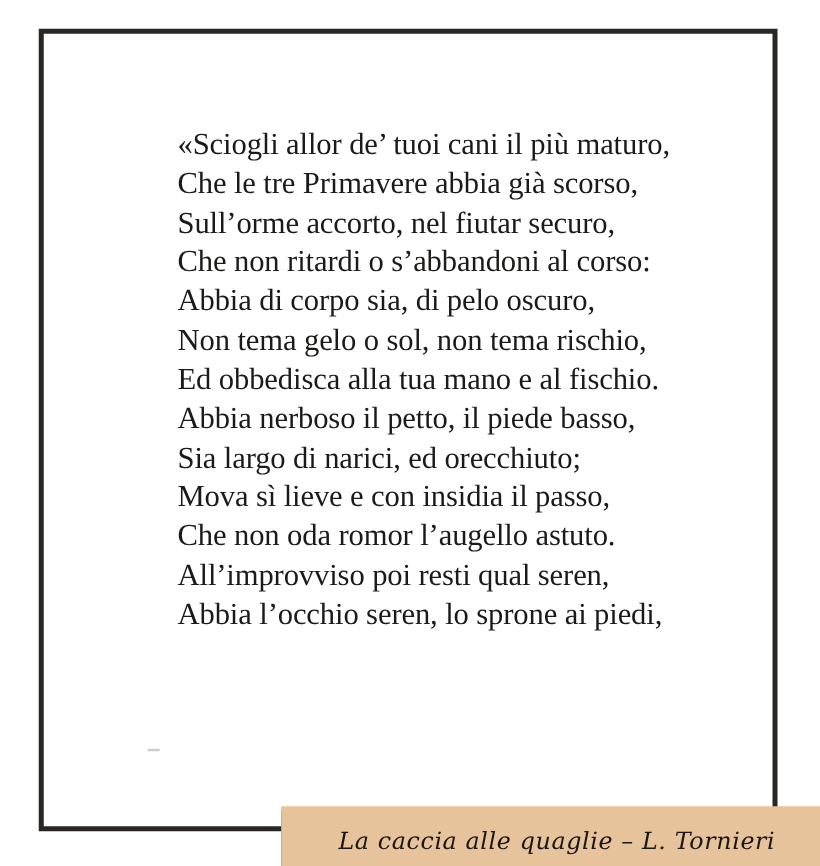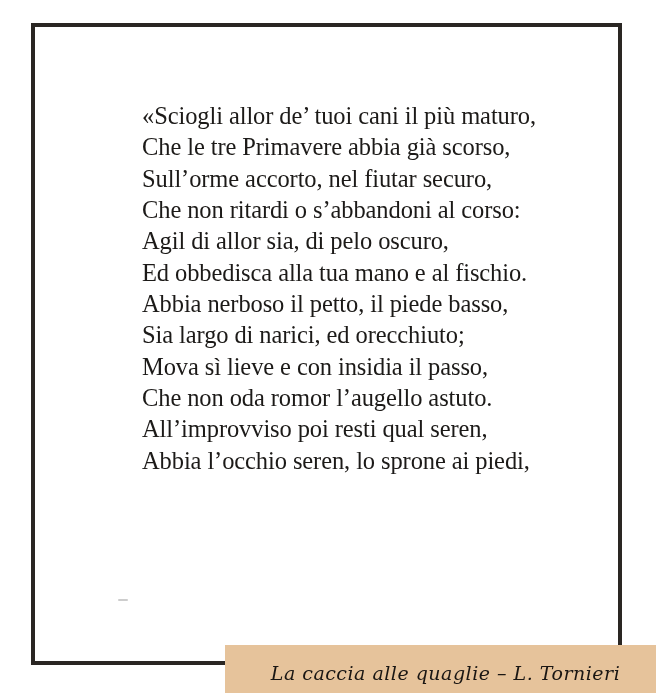--- a/index.html
+++ b/index.html
@@ -74,21 +74,22 @@
 </head>
 <body>
 
 <div class="frame"></div>
 
 <ul class="poem">
   <li>«Sciogli allor de’ tuoi cani il più maturo,</li>
   <li>Che le tre Primavere abbia già scorso,</li>
   <li>Sull’orme accorto, nel fiutar securo,</li>
   <li>Che non ritardi o s’abbandoni al corso:</li>
-  <li>Agil di allor sia, di pelo oscuro,</li>
+  <li>Abbia di corpo sia, di pelo oscuro,</li>
+  <li>Non tema gelo o sol, non tema rischio,</li>
   <li>Ed obbedisca alla tua mano e al fischio.</li>
   <li>Abbia nerboso il petto, il piede basso,</li>
   <li>Sia largo di narici, ed orecchiuto;</li>
   <li>Mova sì lieve e con insidia il passo,</li>
   <li>Che non oda romor l’augello astuto.</li>
   <li>All’improvviso poi resti qual seren,</li>
   <li>Abbia l’occhio seren, lo sprone ai piedi,</li>
 </ul>
 
 <div class="speck"></div>

